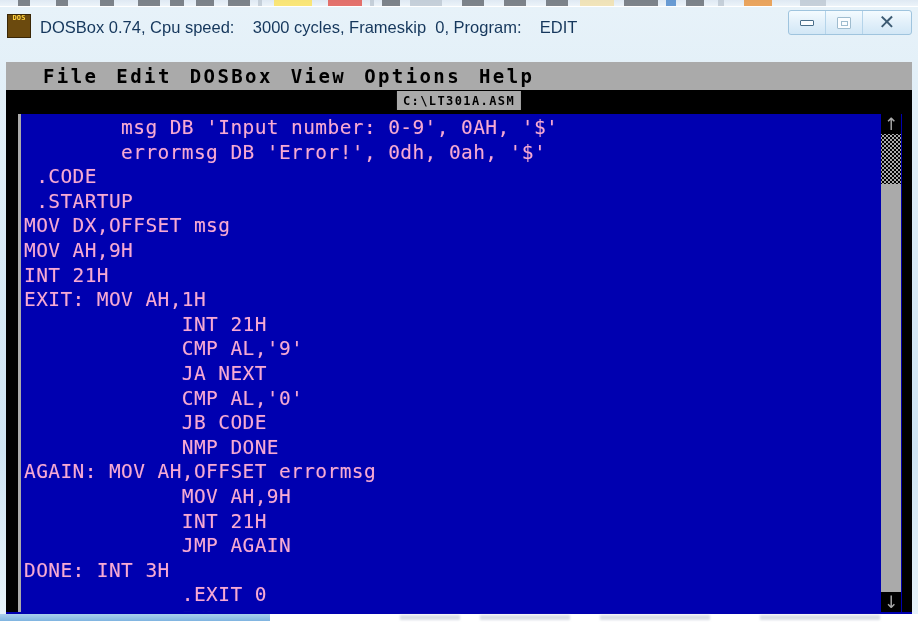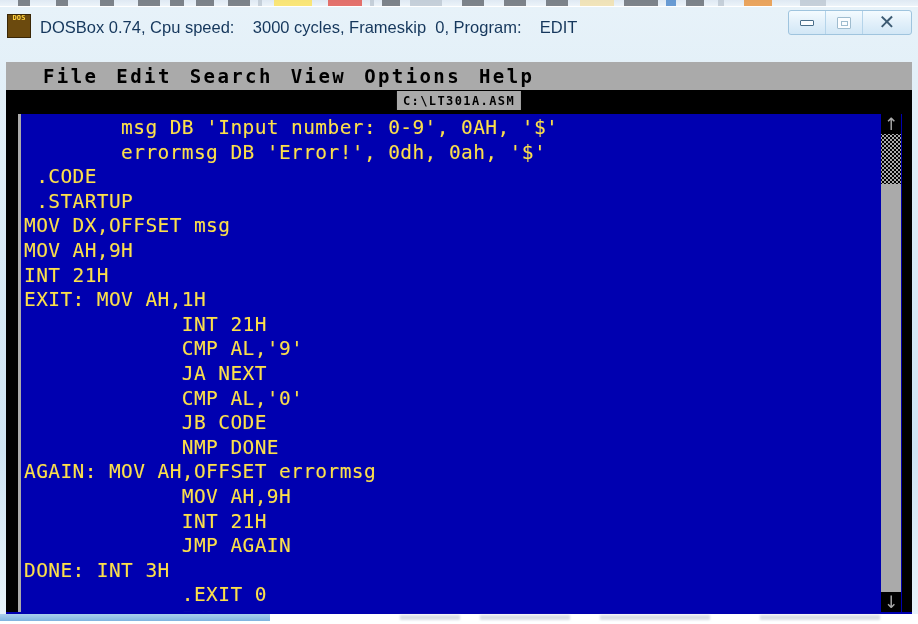--- a/index.html
+++ b/index.html
@@ -220,21 +220,21 @@
   .editor-text {
     position: absolute;
     left: 3px; top: 0;
     width: 855px;
     height: 498px;
     background: #0000b0;
     overflow: hidden;
     padding-top: 2px;
   }
   .code-line {
-    color: #fde047;
+    color: #f9a8d4;
     font-family: "DejaVu Sans Mono", monospace;
     font-size: 19.5px;
     line-height: 24.6px;
     white-space: pre;
     letter-spacing: 0.4px;
     text-shadow: 0 0 1px rgba(180,180,180,.35);
   }
 
   
   .vscroll {
@@ -427,21 +427,21 @@
           <div class="glyph-close">✕</div>
         </div>
       </div>
     </div>
 
     <div class="dos-client">
 
       <div class="dos-menubar">
         <div class="menu-item first">File</div>
         <div class="menu-item">Edit</div>
-        <div class="menu-item">Search</div>
+        <div class="menu-item">DOSBox</div>
         <div class="menu-item">View</div>
         <div class="menu-item">Options</div>
         <div class="menu-item">Help</div>
       </div>
 
       <div class="doc-topband">
         <div class="rule"></div>
         <div class="doc-title-tab">C:\LT301A.ASM</div>
       </div>
 

